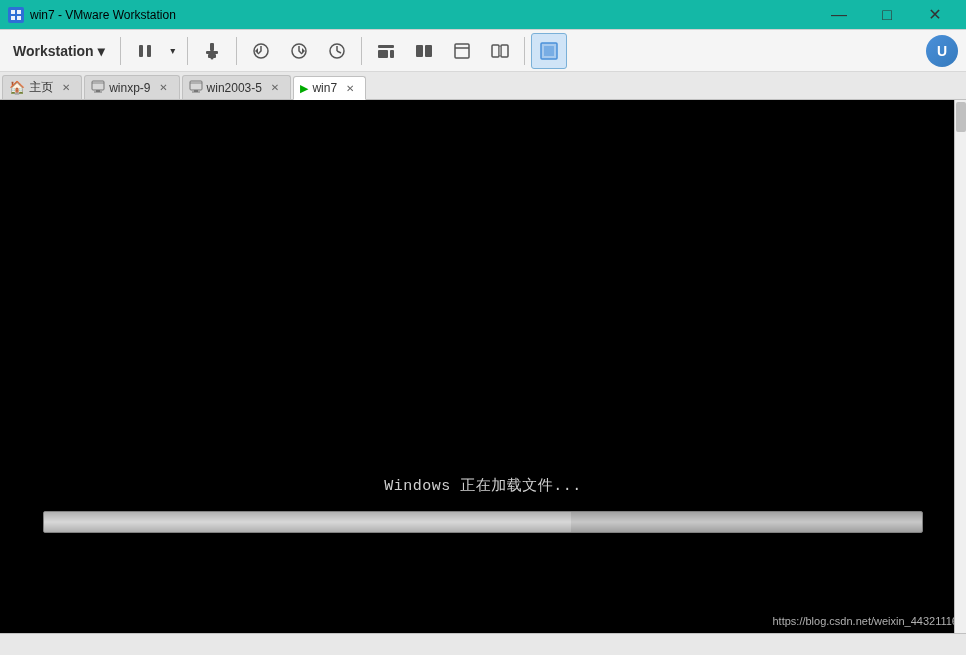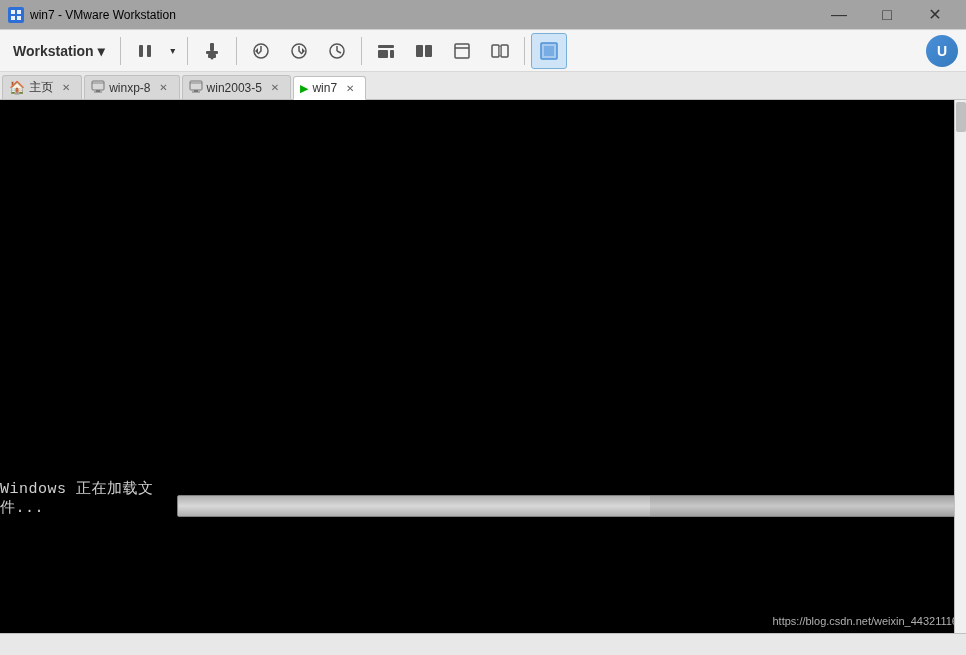--- a/index.html
+++ b/index.html
@@ -11,21 +11,21 @@
       font-size: 13px;
       background: #f0f0f0;
       overflow: hidden;
       user-select: none;
     }
 
     
     .title-bar {
       display: flex;
       align-items: center;
-      background: #a3a3a3;
+      background: #14b8a6;
       height: 30px;
       padding: 0 8px;
       border-bottom: 1px solid #d0d0d0;
     }
     .title-bar-icon {
       width: 16px;
       height: 16px;
       margin-right: 6px;
       background: #2d6fd6;
       border-radius: 2px;
@@ -174,21 +174,21 @@
       justify-content: center;
     }
 
     
     .loading-container {
       position: absolute;
       bottom: 100px;
       left: 0;
       right: 0;
       display: flex;
-      flex-direction: row;
+      flex-direction: column;
       align-items: center;
       justify-content: center;
     }
 
     .loading-text {
       color: #d0d0d0;
       font-family: 'Courier New', monospace;
       font-size: 15px;
       margin-bottom: 16px;
       letter-spacing: 0.5px;
@@ -375,21 +375,21 @@
 
   <div class="tab">
     <span style="font-size:12px;">
       <svg width="14" height="14" viewBox="0 0 14 14">
         <rect x="1" y="2" width="12" height="9" rx="1" fill="none" stroke="#777" stroke-width="1"></rect>
         <line x1="1" y1="4" x2="13" y2="4" stroke="#777" stroke-width="0.8"></line>
         <rect x="5" y="11" width="4" height="2" fill="#777"></rect>
         <line x1="3" y1="13" x2="11" y2="13" stroke="#777" stroke-width="1"></line>
       </svg>
     </span>
-    <span>winxp-8</span>
+    <span>winxp-9</span>
     <span class="tab-close">✕</span>
   </div>
 
   <div class="tab">
     <span style="font-size:12px;">
       <svg width="14" height="14" viewBox="0 0 14 14">
         <rect x="1" y="2" width="12" height="9" rx="1" fill="none" stroke="#777" stroke-width="1"></rect>
         <line x1="1" y1="4" x2="13" y2="4" stroke="#777" stroke-width="0.8"></line>
         <rect x="5" y="11" width="4" height="2" fill="#777"></rect>
         <line x1="3" y1="13" x2="11" y2="13" stroke="#777" stroke-width="1"></line>

